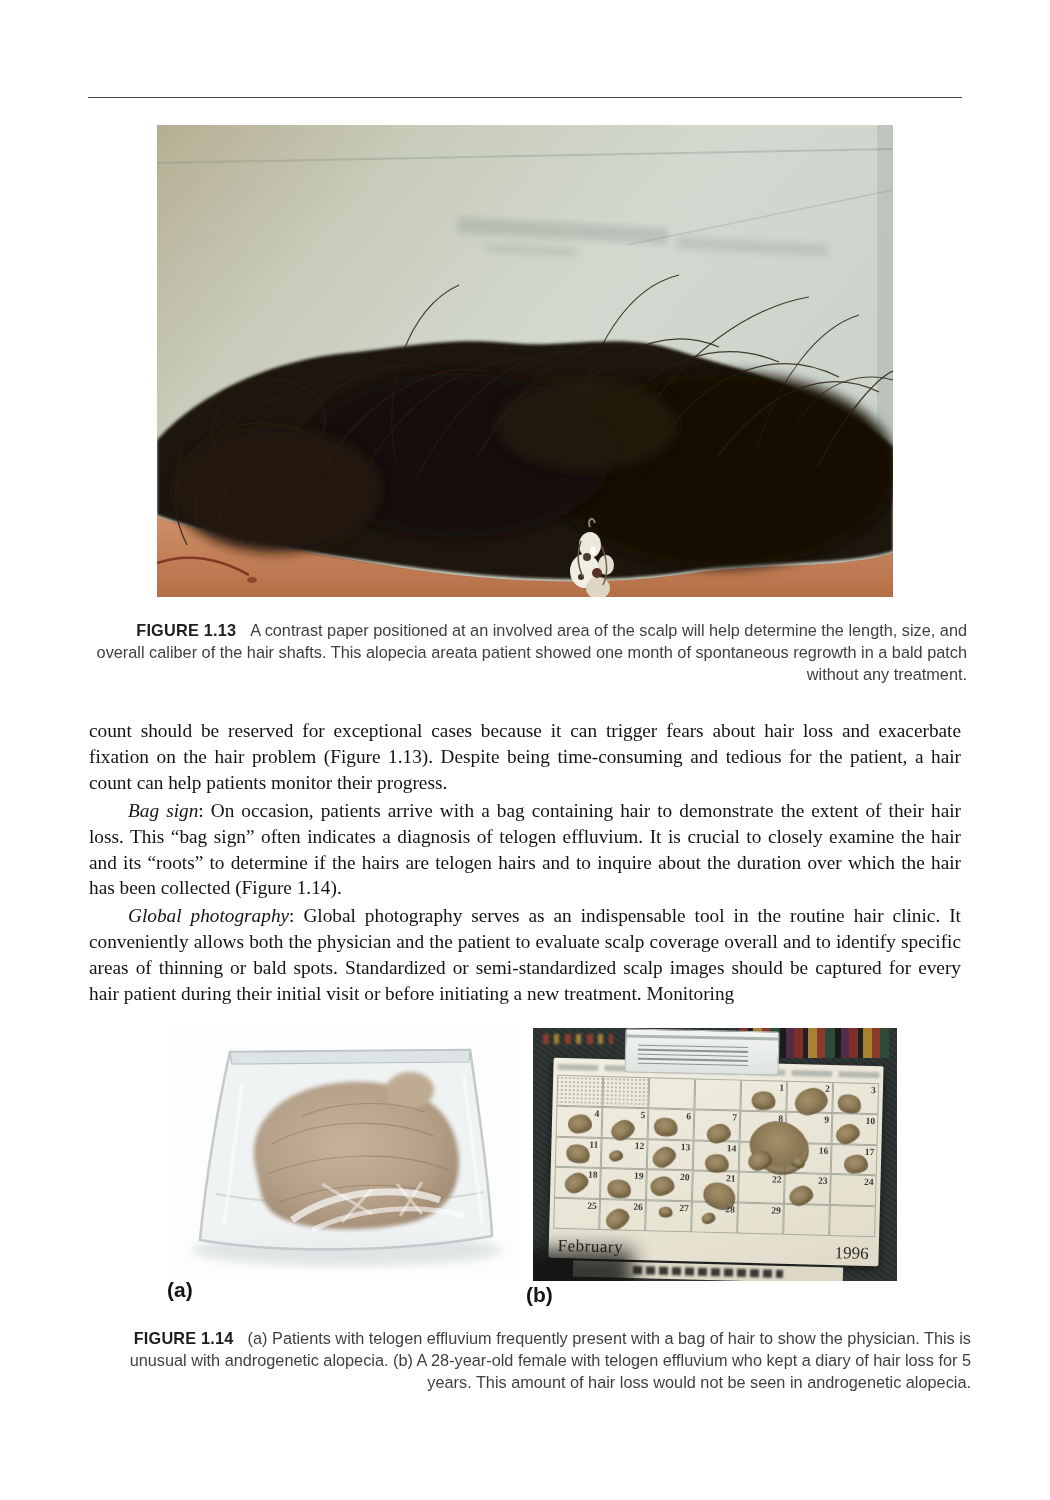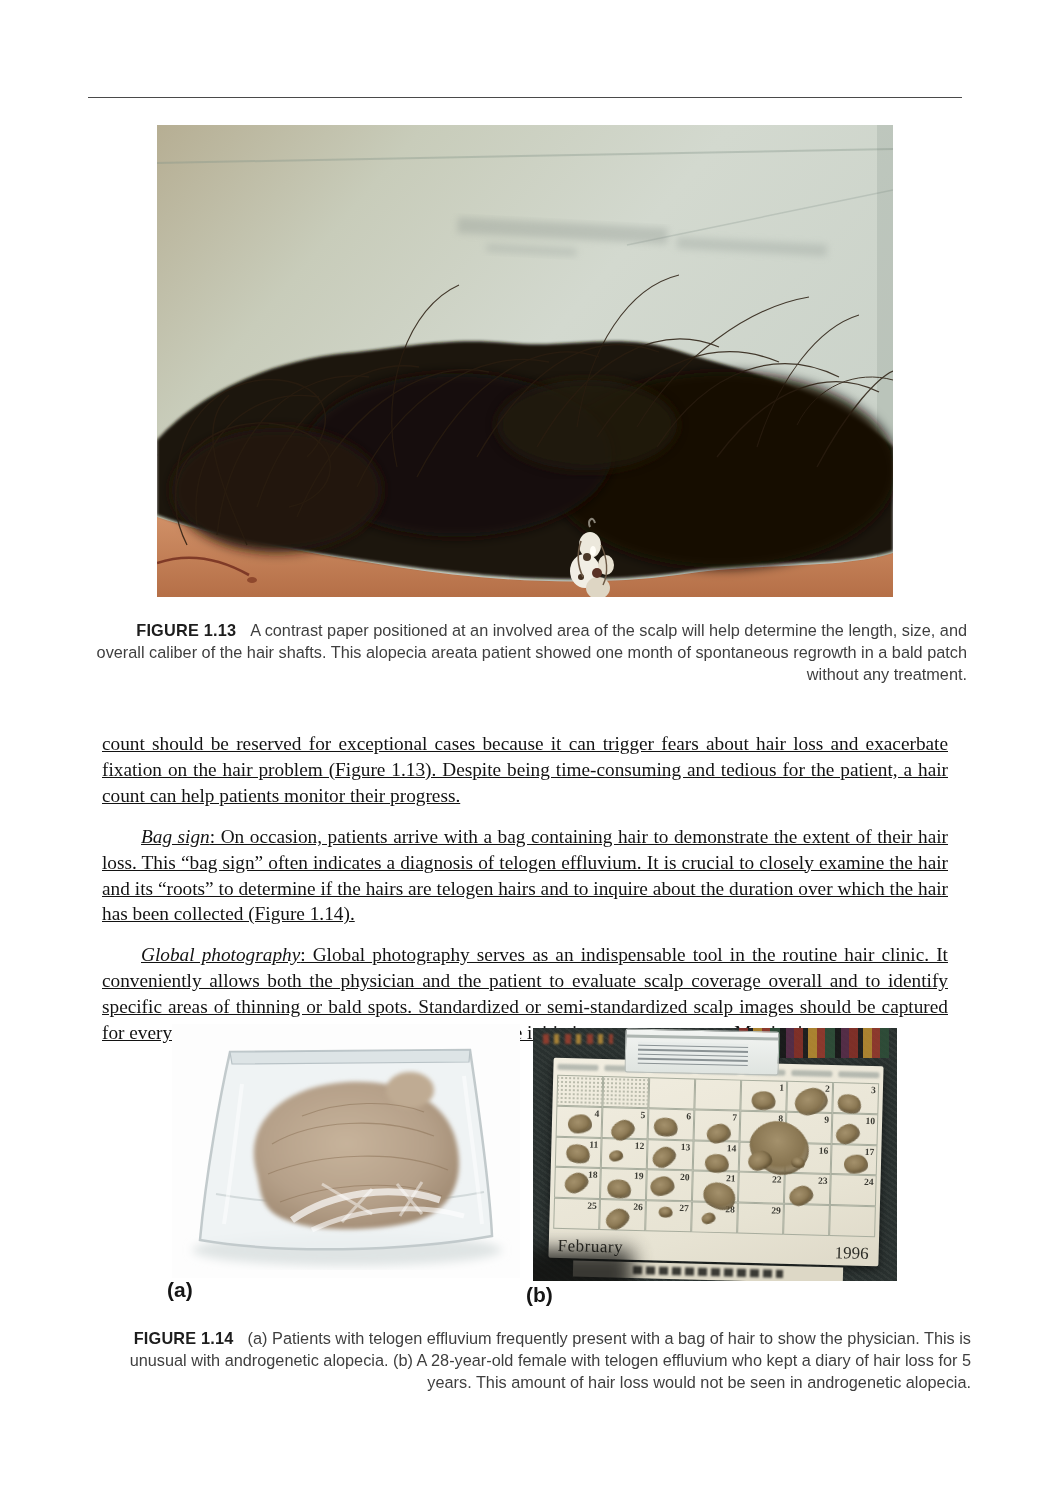--- a/index.html
+++ b/index.html
@@ -20,21 +20,21 @@
            font-family:"Liberation Sans",sans-serif;text-align:right;}
   .cap13{left:87px;top:619px;width:880px;}
   .cap14{left:87px;top:1327px;width:884px;}
   .caption b{color:#1d1d1d;font-weight:bold;letter-spacing:.2px;}
   .capgap{display:inline-block;width:14px;}
 
   
   .bodytext{position:absolute;left:87px;top:716px;width:876px;color:#131313;
             font-family:"Liberation Serif",serif;font-size:19.3px;line-height:25.9px;
             text-align:justify;}
-  .bodytext p{margin:15px;text-decoration:underline;}
+  .bodytext p{margin:2px;}
   .bodytext p.indent{text-indent:39px;}
   .lead{font-style:italic;}
 
   
   .photoA{position:absolute;left:172px;top:1024px;width:348px;height:254px;background:#fdfdfd;overflow:hidden;}
   .photoB{position:absolute;left:533px;top:1028px;width:364px;height:253px;background:#2b3331;overflow:hidden;}
   .sublabel{position:absolute;font-weight:bold;font-size:21px;color:#151515;
             font-family:"Liberation Sans",sans-serif;}
   .lab-a{left:167px;top:1278px;}
   .lab-b{left:526px;top:1283px;}

